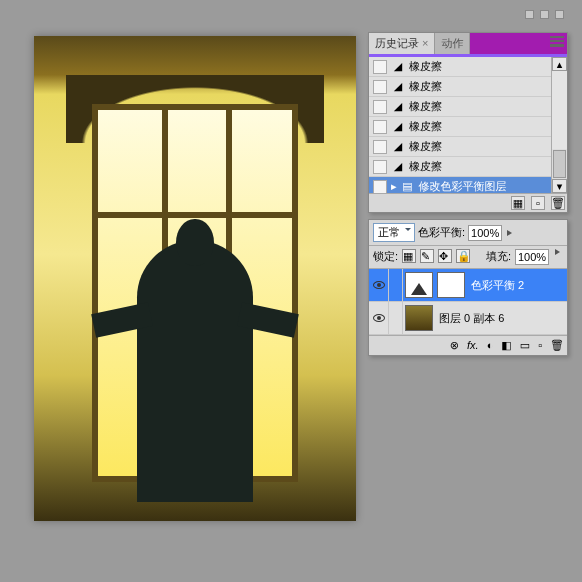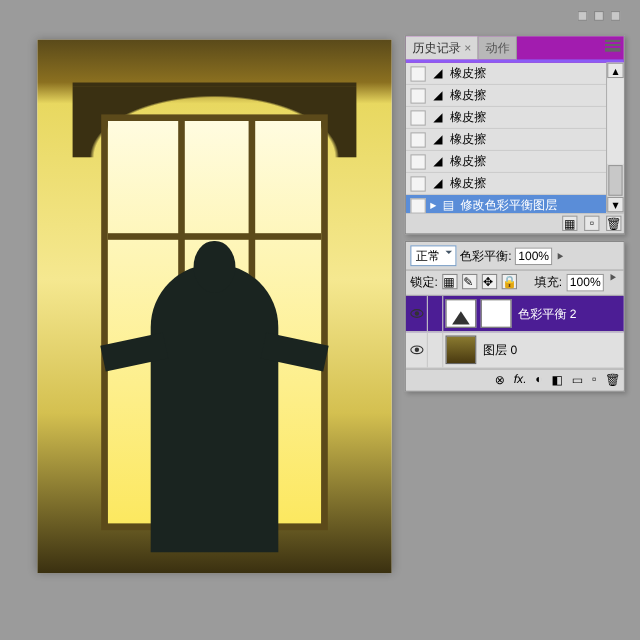--- a/index.html
+++ b/index.html
@@ -40,21 +40,21 @@
 .layer-opts{display:flex;align-items:center;padding:3px 4px;gap:3px;border-bottom:1px solid #aaa}
 .dropdown{background:#fff;border:1px solid #7a9ec5;padding:1px 14px 1px 4px;position:relative}
 .dropdown::after{content:"";position:absolute;right:3px;top:4px;border:3px solid transparent;border-top-color:#456}
 .num-input{background:#fff;border:1px solid #999;width:34px;padding:1px 2px;text-align:right}
 .arrow-r{border:3px solid transparent;border-left:5px solid #555;margin-left:2px}
 .lock-row{display:flex;align-items:flex-start;padding:3px 4px;gap:4px;border-bottom:1px solid #aaa}
 .lock-box{width:14px;height:14px;border:1px solid #888;background:#f0f0f0}
 
 .layer-list{background:#e0e0e0}
 .layer-item{display:flex;align-items:center;border-bottom:1px solid #c8c8c8;min-height:32px}
-.layer-item.selected{background:#4c1d95;color:#fff}
+.layer-item.selected{background:#3b82f6;color:#fff}
 .vis-col{width:20px;height:32px;border-right:1px solid #c8c8c8;display:flex;align-items:center;justify-content:center}
 .eye{width:12px;height:8px;border:1px solid #333;border-radius:60%;position:relative}
 .eye::after{content:"";position:absolute;left:3px;top:1px;width:4px;height:4px;background:#333;border-radius:50%}
 .link-col{width:14px;height:32px;border-right:1px solid #c8c8c8}
 .thumb{width:28px;height:26px;border:1px solid #666;background:#fff;margin:2px;display:flex;align-items:center;justify-content:center;font-size:14px}
 .thumb.mask{background:#fff}
 .thumb.img{background:linear-gradient(#8a7a30,#4a3a10)}
 .thumb.curve::before{content:"";width:18px;height:18px;border:1px solid #333;border-radius:0;background:linear-gradient(135deg,transparent 48%,#333 48% 52%,transparent 52%)}
 .thumb.adjust::before{content:"";width:0;height:0;border:8px solid transparent;border-bottom:12px solid #333}
 .layer-label{padding-left:4px;flex:1}
@@ -180,21 +180,21 @@
   <div class="thumb adjust"></div>
           <div class="thumb mask"></div>
   <span class="layer-label">色彩平衡 2</span>
         </div>
         <div class="layer-item">
           <div class="vis-col">
             <div class="eye"></div>
           </div>
   <div class="link-col"></div>
   <div class="thumb img"></div>
-  <span class="layer-label">图层 0</span>
+  <span class="layer-label">图层 0 副本 6</span>
         </div>
       </div>
   <div class="layer-footer">
     <span>⊗</span>
     <span><i>fx.</i></span>
     <span>◐</span>
     <span>◧</span>
     <span>▭</span>
     <span>▫</span>
     <span>🗑</span>

